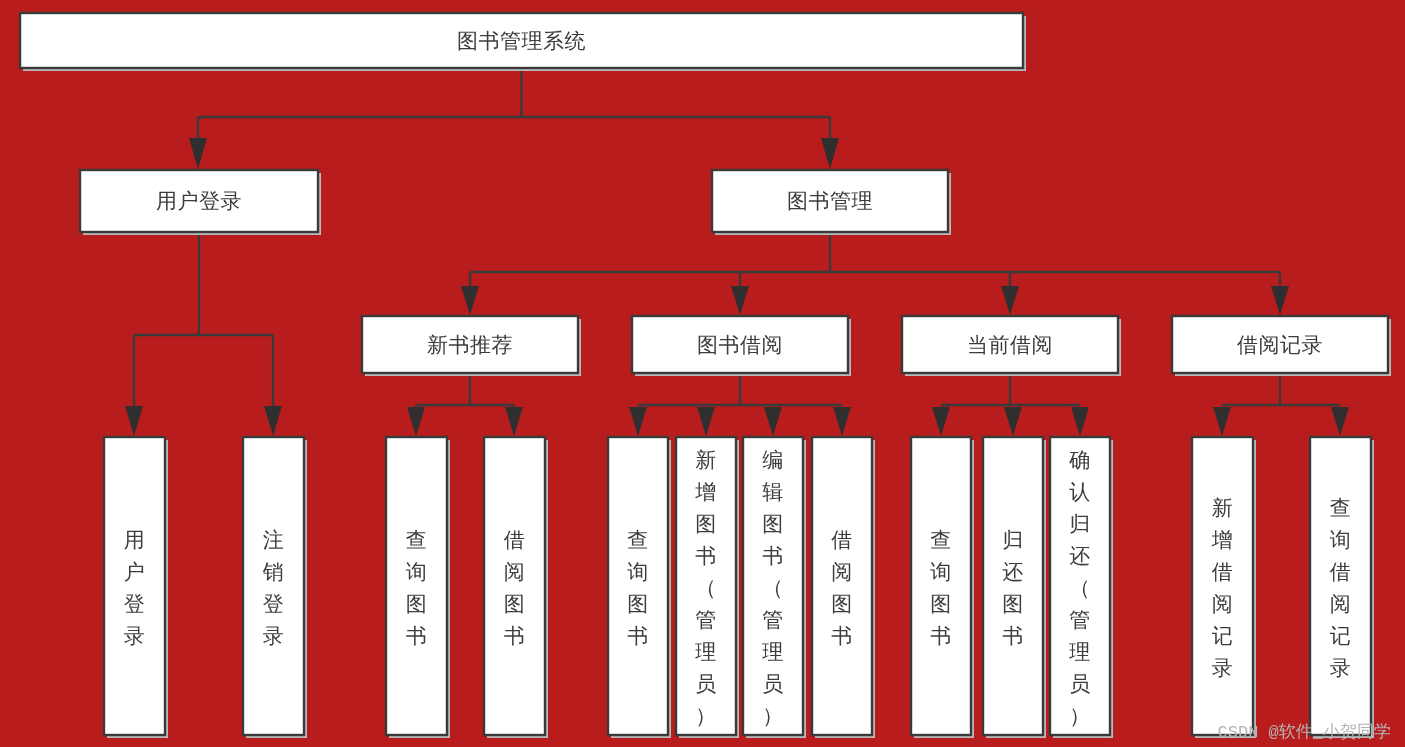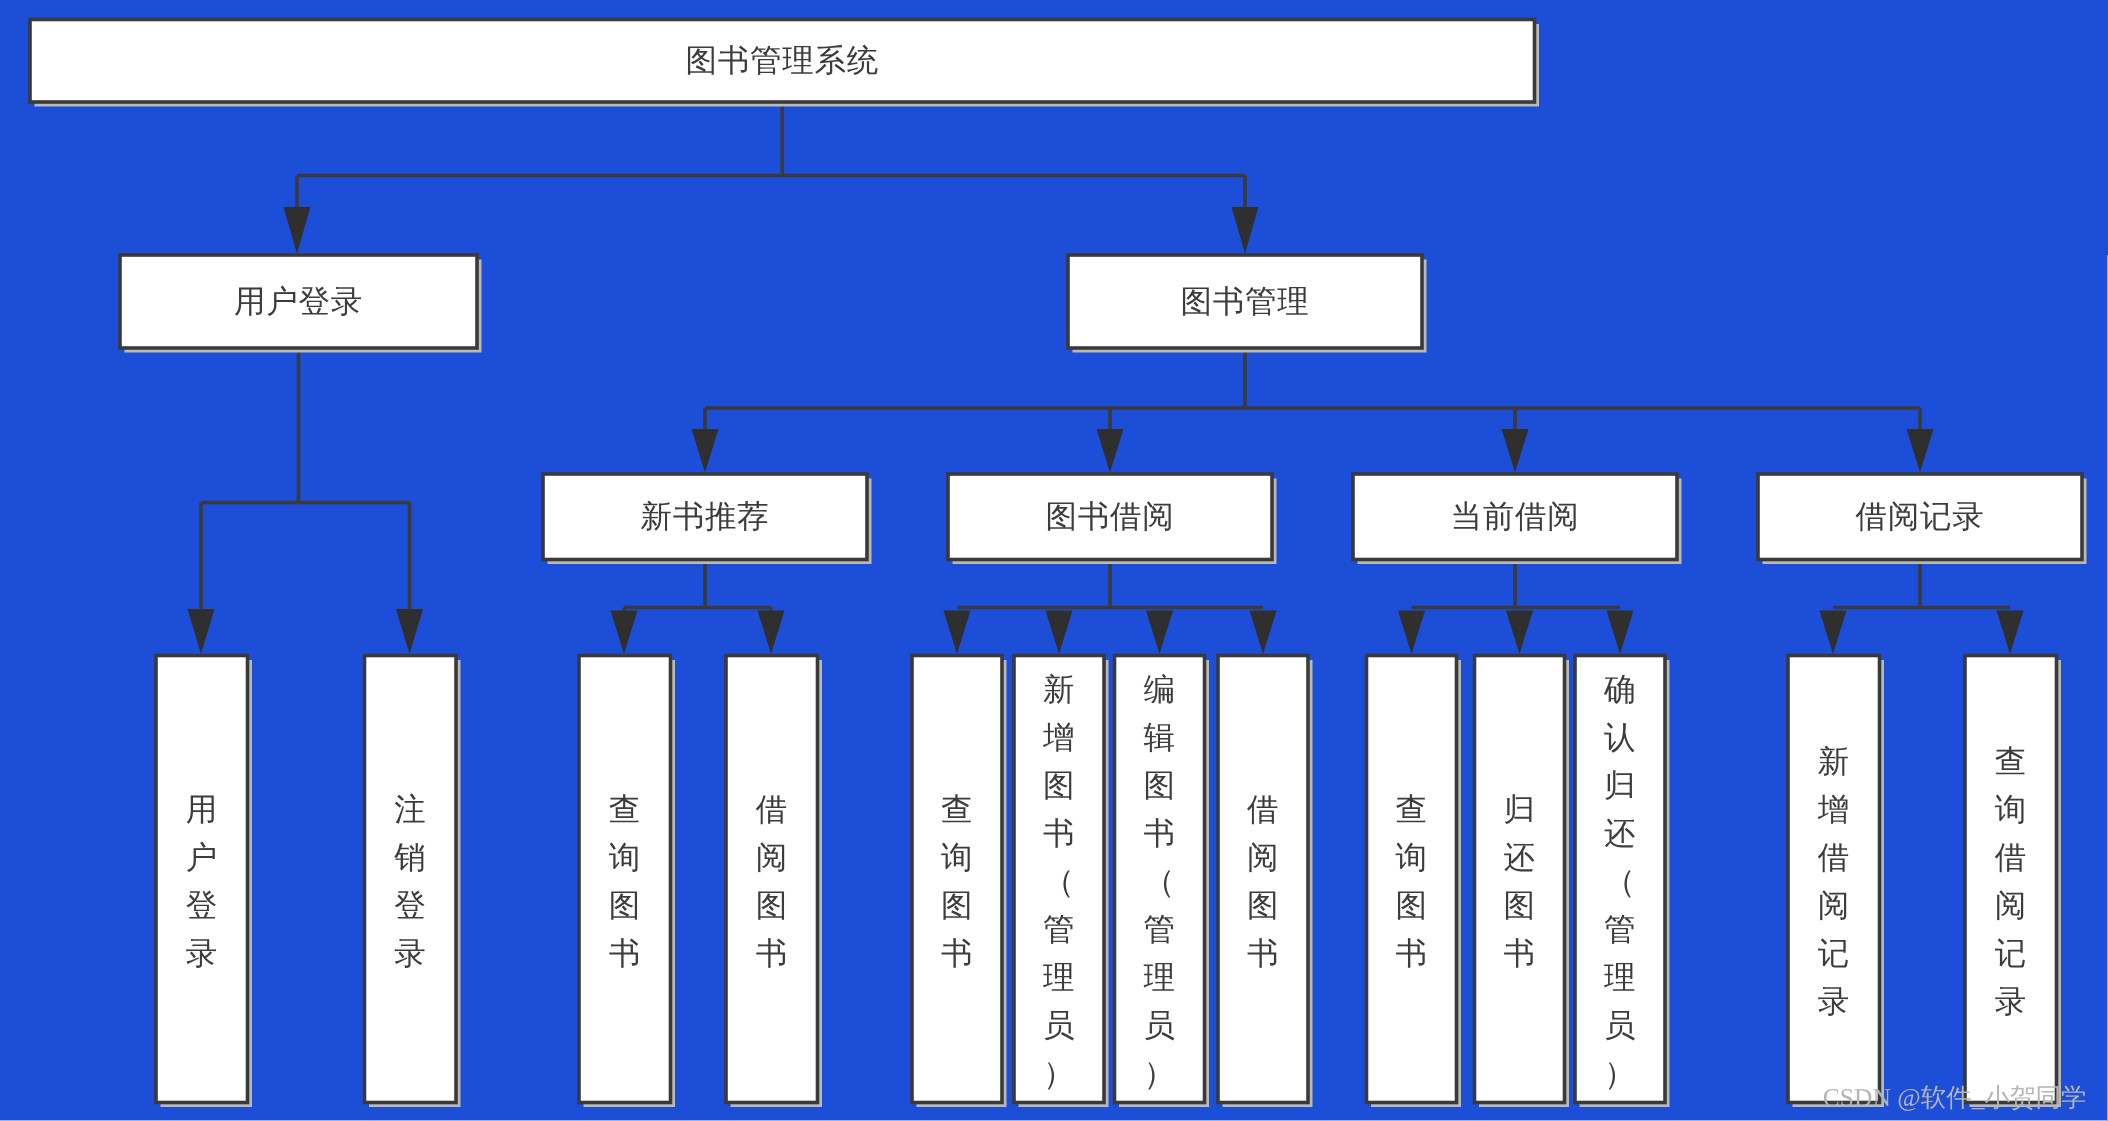--- a/index.html
+++ b/index.html
@@ -8,21 +8,21 @@
     padding: 0;
     background: #ffffff;
   }
   body {
     font-family: "DejaVu Sans", "Liberation Sans", sans-serif;
   }
   #diagram-root {
     position: relative;
     width: 1405px;
     height: 747px;
-    background: #1d4ed8;
+    background: #b91c1c;
     overflow: hidden;
   }
   svg#tree-svg {
     position: absolute;
     left: 0;
     top: 0;
     width: 1405px;
     height: 747px;
     display: block;
   }
@@ -57,21 +57,21 @@
     font-family: "DejaVu Sans", "Liberation Sans", sans-serif;
     font-size: 21px;
     fill: #3c3c3c;
     text-anchor: middle;
     letter-spacing: 0.5px;
   }
   .watermark {
     position: absolute;
     right: 14px;
     bottom: 4px;
-    font-family: Liberation Serif, serif;
+    font-family: Liberation Mono, monospace;
     font-size: 17px;
     color: #b5b5b5;
     white-space: nowrap;
     user-select: none;
   }
 </style>
 </head>
 <body>
 
 <div id="diagram-root">

